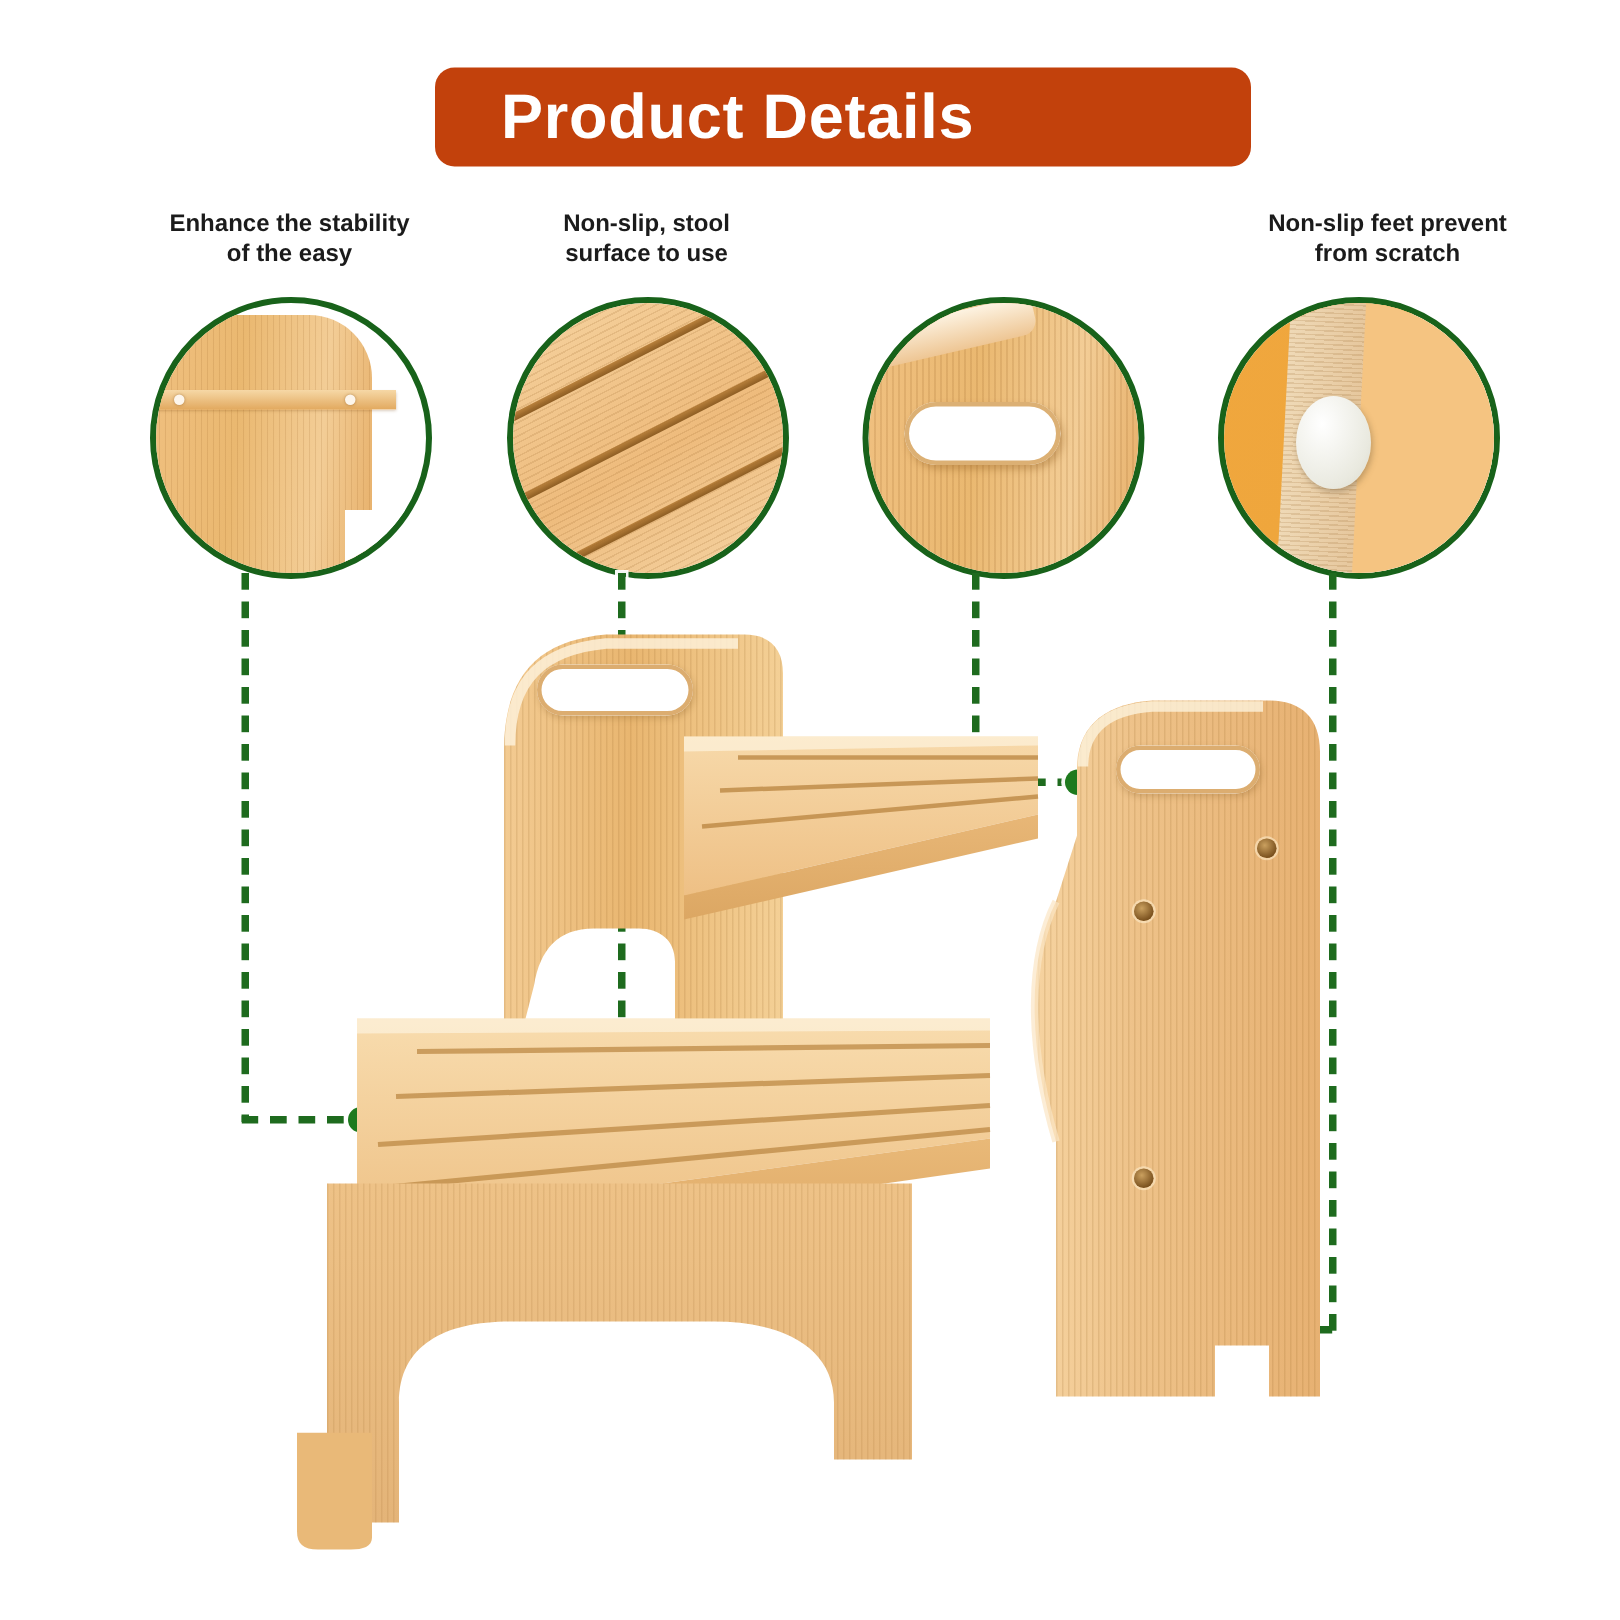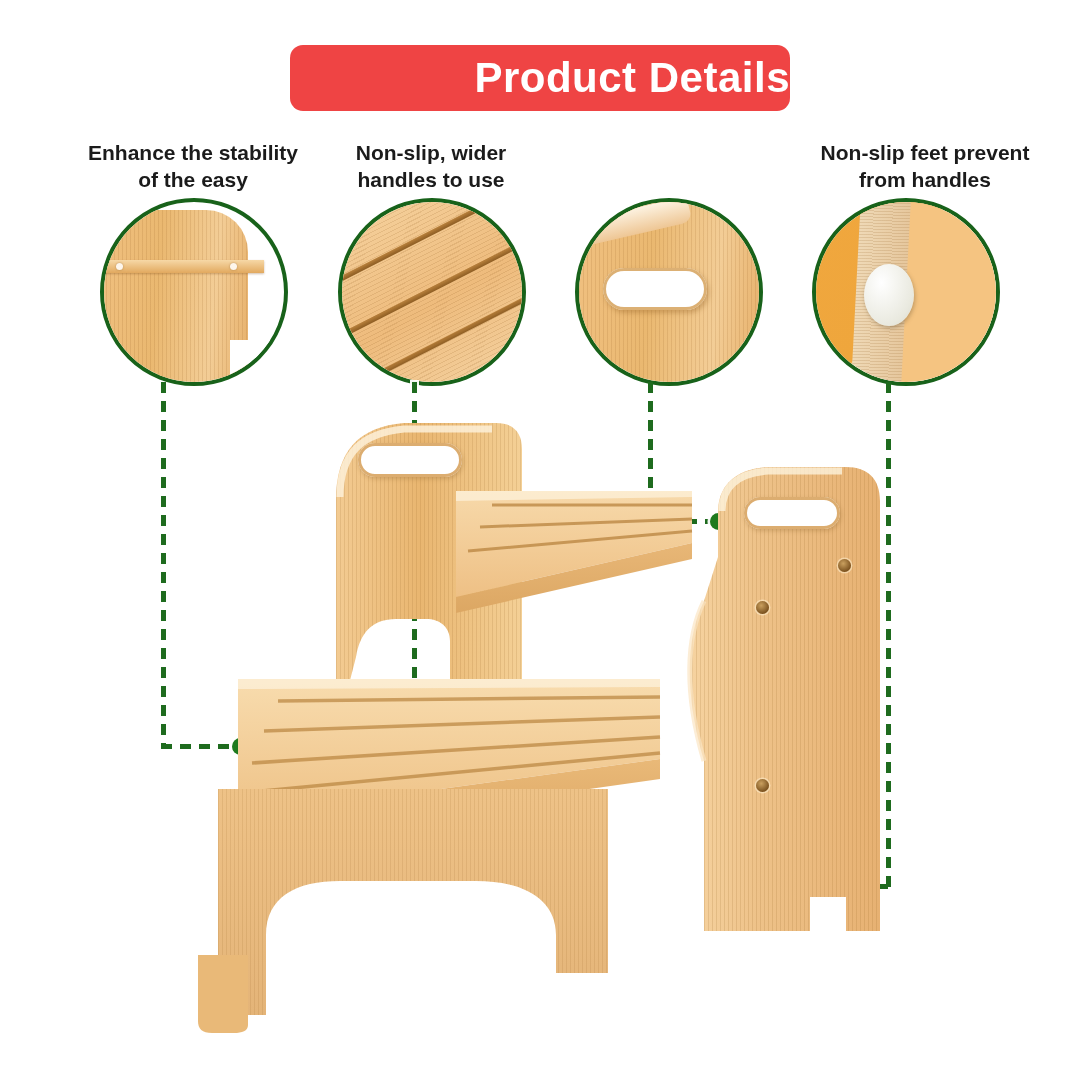--- a/index.html
+++ b/index.html
@@ -6,32 +6,32 @@
   body{
     width:1080px;height:1080px;background:#ffffff;
     font-family:"Liberation Sans","DejaVu Sans",sans-serif;
     overflow:hidden;position:relative;
   }
   #stage{position:absolute;left:0;top:0;width:1080px;height:1080px;}
 
   
   .banner{
     position:absolute;left:290px;top:45px;width:500px;height:66px;
-    background:#ef4444;border-radius:13px;
-    display:flex;align-items:center;justify-content:flex-end;
+    background:#c2410c;border-radius:13px;
+    display:flex;align-items:center;justify-content:flex-start;padding-left:44px;
   }
   .banner-text{
     color:#ffffff;font-size:42px;font-weight:bold;letter-spacing:.5px;
     line-height:1;white-space:nowrap;
   }
 
   
   .caption{
     position:absolute;text-align:center;color:#1b1b1b;
-    font-size:21px;font-weight:bold;line-height:1.28;
+    font-size:16px;font-weight:bold;line-height:1.28;
   }
   .cap0{left:60px;top:140px;width:266px;}
   .cap1{left:318px;top:140px;width:226px;}
   .cap2{left:556px;top:140px;width:220px;}
   .cap3{left:780px;top:140px;width:290px;}
 
   
   .circle{
     position:absolute;border:4px solid #18621a;border-radius:50%;
     overflow:hidden;background:#ffffff;
@@ -154,26 +154,26 @@
 
   <div class="banner">
     <span class="banner-text">Product Details</span>
   </div>
 
   <div class="caption cap0">
     <div>Enhance the stability</div>
     <div>of the easy</div>
   </div>
   <div class="caption cap1">
-    <div>Non-slip, wider</div>
-    <div>handles to use</div>
+    <div>Non-slip, stool</div>
+    <div>surface to use</div>
   </div>
   <div class="caption cap3">
     <div>Non-slip feet prevent</div>
-    <div>from handles</div>
+    <div>from scratch</div>
   </div>
 
   <div class="circle" style="left:100px;top:198px;width:180px;height:180px;">
     <div class="inner">
       <div class="c1-panel bamboo-v"></div>
       <div class="c1-rail"></div>
       <div class="c1-hole" style="left:12px;top:61px;"></div>
       <div class="c1-hole" style="left:126px;top:61px;"></div>
     </div>
   </div>

